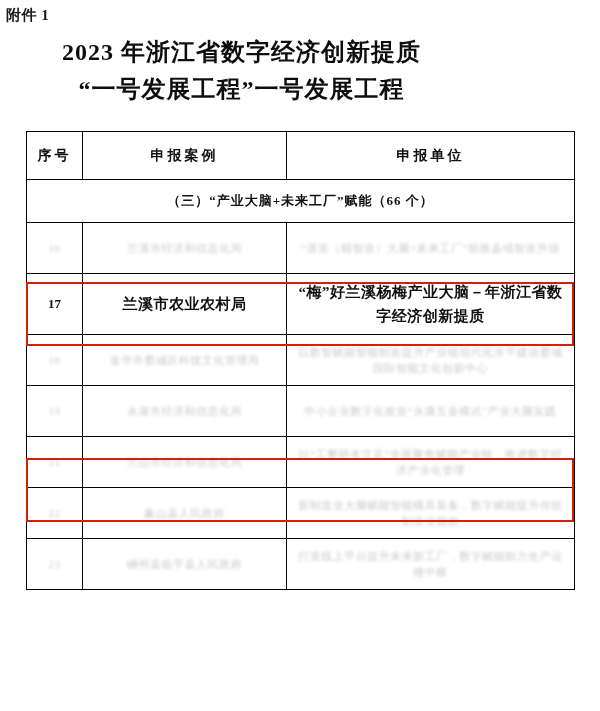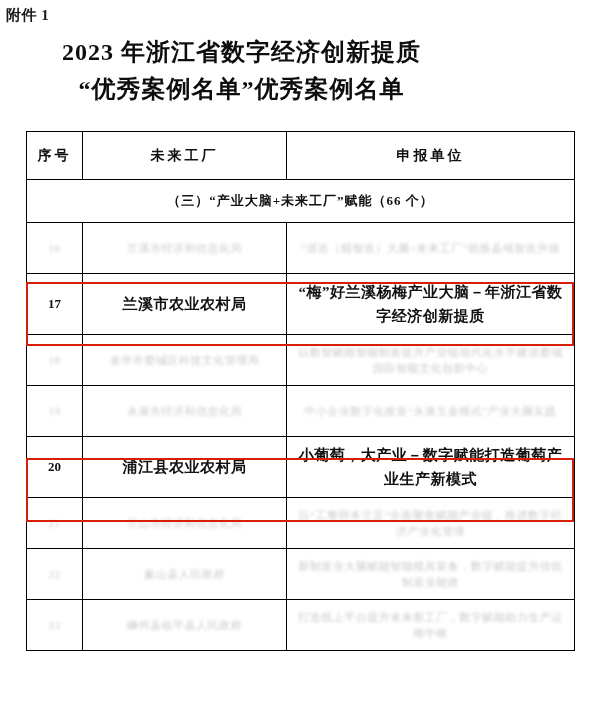--- a/index.html
+++ b/index.html
@@ -126,34 +126,34 @@
 </style>
 </head>
 <body>
 
 <div class="page">
 
   <div class="attachment-label">附件 1</div>
 
   <div class="title-block">
     <div class="title-line">2023 年浙江省数字经济创新提质</div>
-    <div class="title-line">“优秀案例名单”优秀案例名单</div>
+    <div class="title-line">“一号发展工程”一号发展工程</div>
   </div>
 
   <div class="table-wrap">
     <table class="listing">
       <colgroup>
         <col class="c-no">
         <col class="c-unit">
         <col class="c-case">
       </colgroup>
       <tbody>
         <tr>
           <td class="head-cell">序号</td>
-          <td class="head-cell">未来工厂</td>
+          <td class="head-cell">申报案例</td>
           <td class="head-cell">申报单位</td>
         </tr>
         <tr>
           <td class="section-cell" colspan="3">（三）“产业大脑+未来工厂”赋能（66 个）</td>
         </tr>
 
         <tr class="row-normal blur">
           <td class="no-cell">
               <span class="cell-txt">16</span>
             </td>
@@ -194,31 +194,20 @@
               <span class="cell-txt">19</span>
             </td>
           <td>
               <span class="cell-txt">永康市经济和信息化局</span>
             </td>
           <td>
               <span class="cell-txt">中小企业数字化改造“永康五金模式”产业大脑实践</span>
             </td>
         </tr>
 
-        <tr class="row-normal hl">
-          <td class="no-cell">
-              <span class="cell-txt">20</span>
-            </td>
-          <td>
-              <span class="cell-txt">浦江县农业农村局</span>
-            </td>
-          <td>
-              <span class="cell-txt">小葡萄，大产业－数字赋能打造葡萄产业生产新模式</span>
-            </td>
-        </tr>
 
         <tr class="row-normal blur">
           <td class="no-cell">
               <span class="cell-txt">21</span>
             </td>
           <td>
               <span class="cell-txt">兰山市经济和信息化局</span>
             </td>
           <td>
               <span class="cell-txt">以“工整研本立足”全面聚焦赋能产业链，推进数字经济产业化管理</span>

